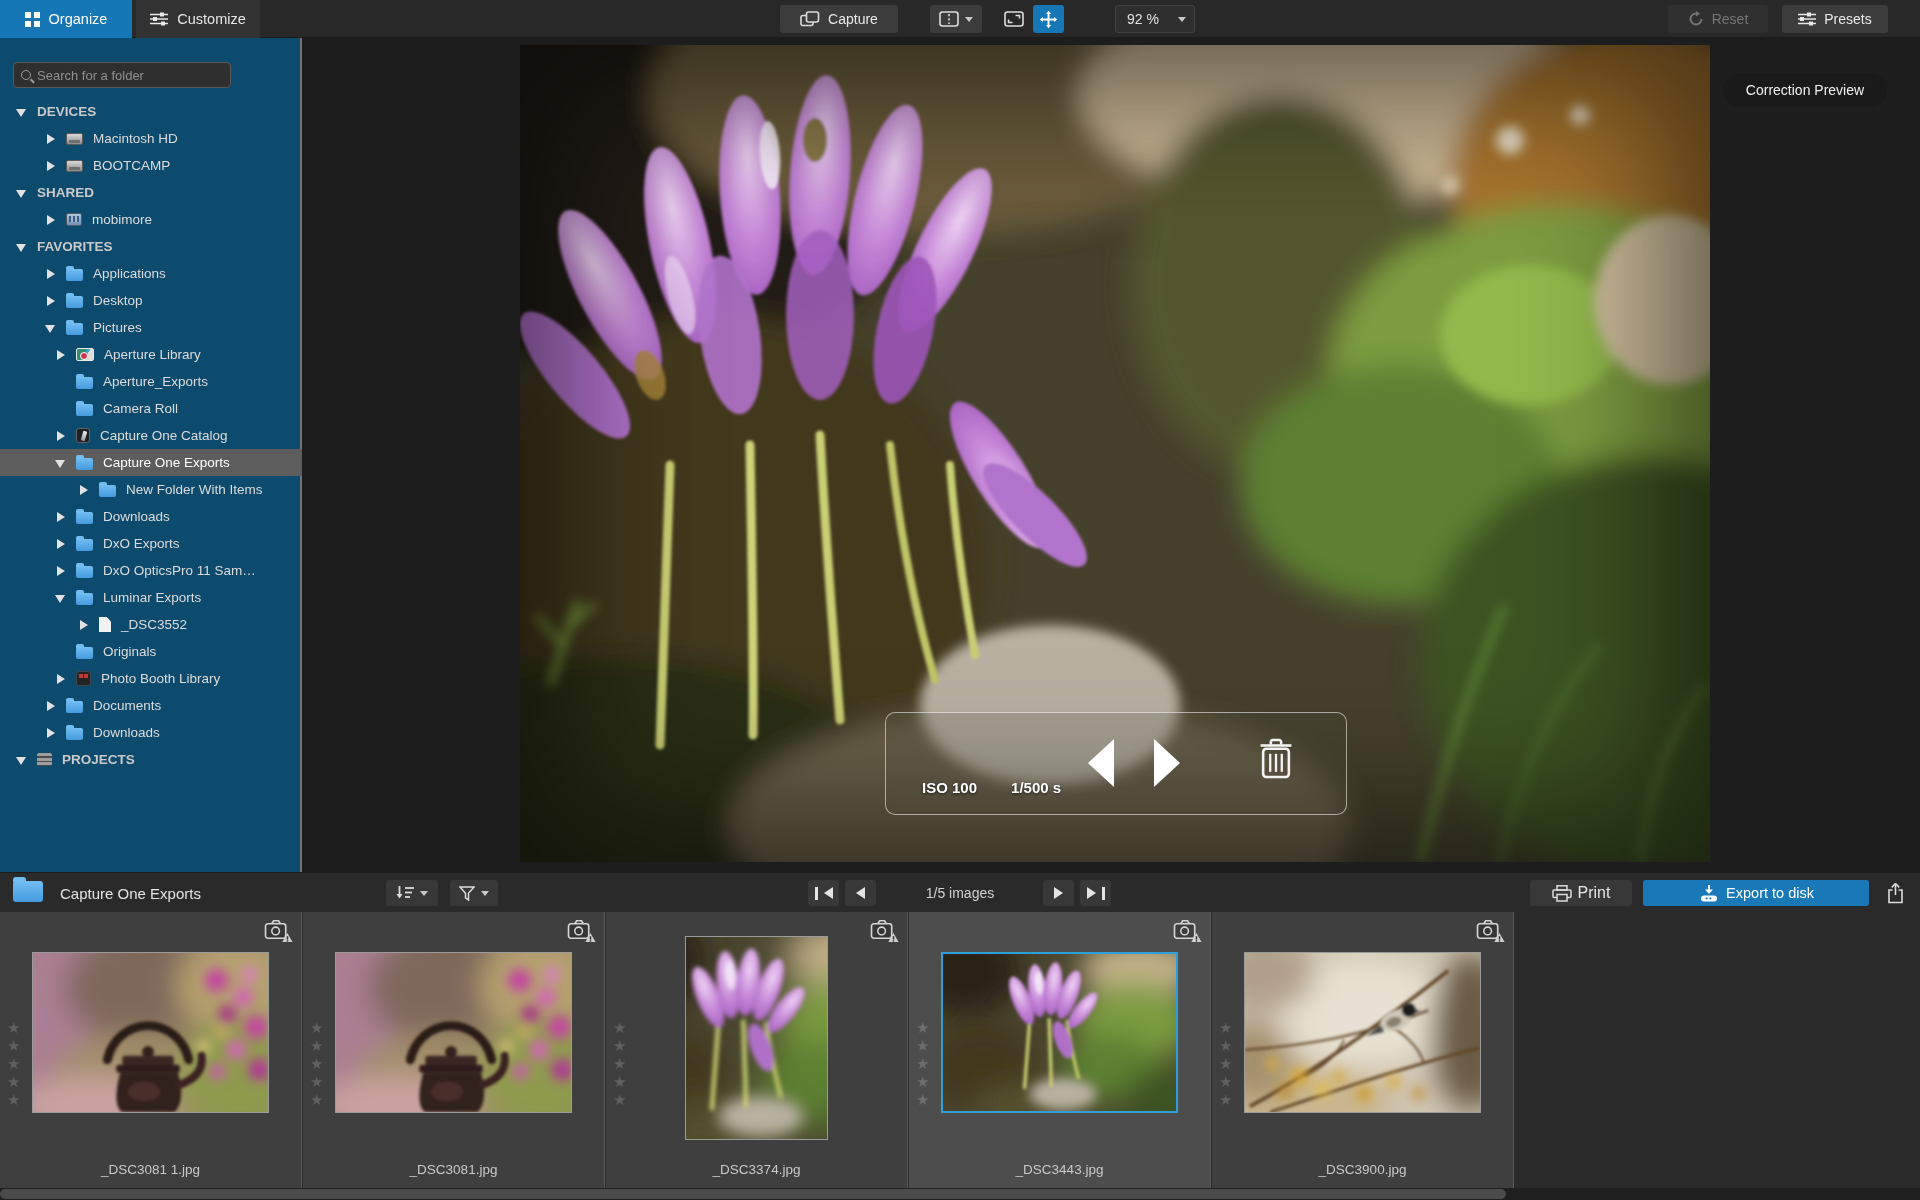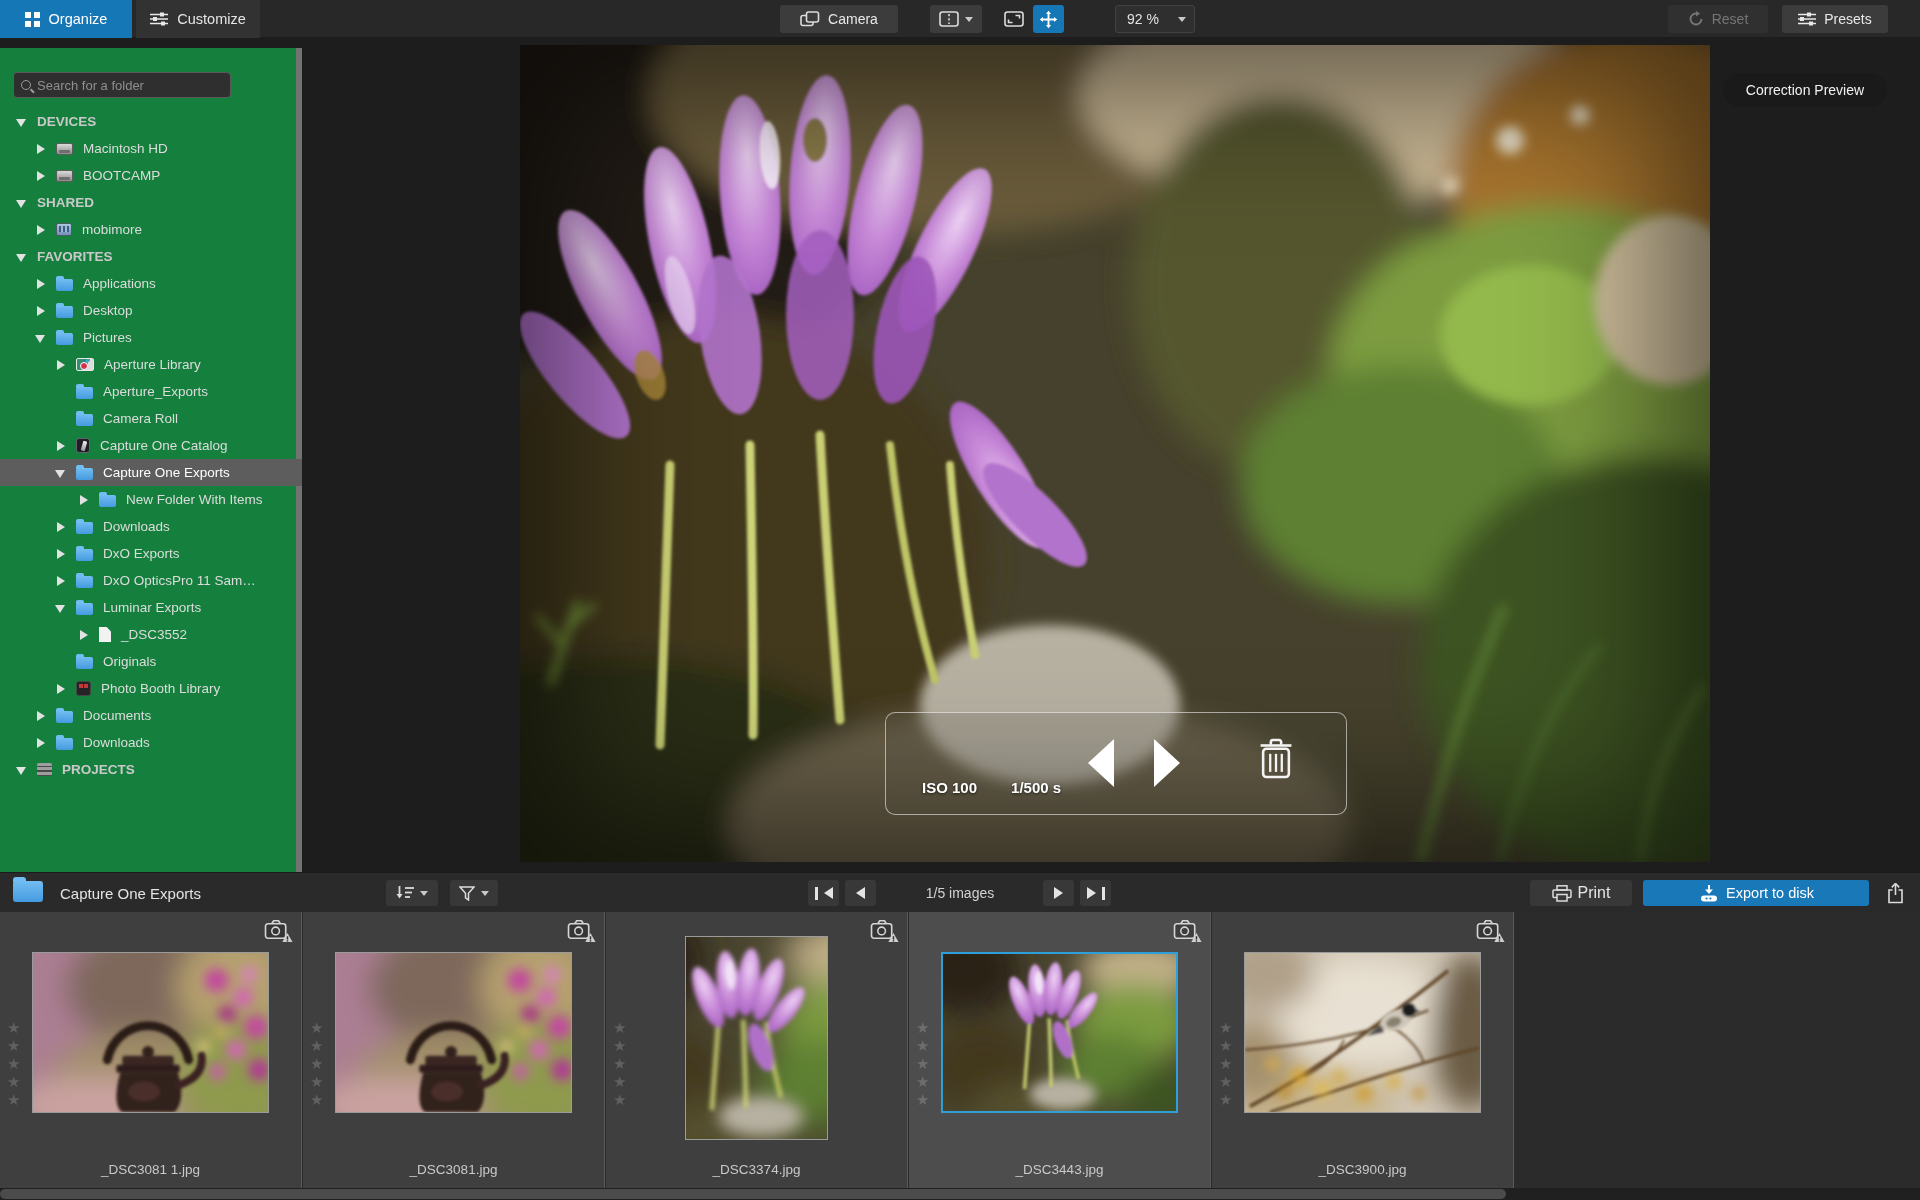--- a/index.html
+++ b/index.html
@@ -20,31 +20,31 @@
   .btn-pan{left:1033px;width:31px;background:#1577b5}
   .btn-11{left:1128px;width:30px;background:transparent;font-size:10px}
   .zoombox{position:absolute;left:1115px;top:5px;width:80px;height:28px;background:#2f2f2f;border:1px solid #424242;border-radius:3px;display:flex;align-items:center;color:#e2e2e2;font-size:14px;cursor:pointer}
   .zoombox .val{padding-left:11px;flex:1}
   .zoombox .caret{margin-right:8px}
   .btn-reset{left:1668px;width:100px;background:#303030;color:#757575;cursor:default}
   .btn-presets{left:1782px;width:106px}
   .caret{width:0;height:0;border-left:4.5px solid transparent;border-right:4.5px solid transparent;border-top:5.5px solid #c9c9c9}
 
   
-  .sidebar{position:absolute;left:0;top:48px;width:302px;height:834px;background:#15803d;border-right:6px solid #737373}
+  .sidebar{position:absolute;left:0;top:38px;width:302px;height:834px;background:#0c4a6e;border-right:2px solid #737373}
   .searchwrap{position:absolute;left:13px;top:24px;width:218px;height:26px;background:#2f2f2f;border:1px solid #5a5a5a;border-radius:4px;display:flex;align-items:center}
   .searchwrap input{background:transparent;border:0;outline:none;color:#d6d6d6;font-size:13px;width:100%;font-family:inherit}
   .searchwrap input::placeholder{color:#8f8f8f}
   .mag{width:10px;height:10px;border:1.6px solid #9a9a9a;border-radius:50%;margin:0 6px 0 7px;position:relative;flex:0 0 auto}
   .mag::after{content:"";position:absolute;width:5px;height:1.6px;background:#9a9a9a;left:8px;top:9px;transform:rotate(45deg)}
   .tree{position:absolute;left:0;top:60px;width:302px}
   .row{display:flex;align-items:center;height:27px;color:#dcdcdc;font-size:13.5px;cursor:pointer;white-space:nowrap}
   .row.hdr{color:#c9c9c9;font-weight:700}
   .row.sel{background:#5d5d5d;color:#fff}
-  .lvl0{padding-left:16px}.lvl1{padding-left:35px}.lvl2{padding-left:55px}.lvl3{padding-left:78px}
+  .lvl0{padding-left:16px}.lvl1{padding-left:45px}.lvl2{padding-left:55px}.lvl3{padding-left:78px}
   .tri{width:10px;height:10px;margin-right:11px;flex:0 0 auto;position:relative}
   .tri.r::before{content:"";position:absolute;left:2px;top:0;border-top:5px solid transparent;border-bottom:5px solid transparent;border-left:8px solid #e2e2e2}
   .tri.d::before{content:"";position:absolute;left:0;top:2px;border-left:5px solid transparent;border-right:5px solid transparent;border-top:8px solid #e2e2e2}
   .tri.n{visibility:hidden}
   .ic{display:inline-block;position:relative;flex:0 0 auto;margin-right:10px}
   .ic.folder{width:17px;height:12px;background:linear-gradient(#72bdf2,#459adf);border-radius:2px;margin-top:3px}
   .ic.folder::before{content:"";position:absolute;top:-3px;left:0;width:8px;height:4px;background:#72bdf2;border-radius:2px 2px 0 0}
   .ic.drive{width:17px;height:12px;background:linear-gradient(#d9d9d9,#8d8d8d);border:1px solid #5c5c5c;border-radius:2px}
   .ic.drive::after{content:"";position:absolute;left:2px;right:2px;bottom:1px;height:3px;background:#6e6e6e;border-radius:1px}
   .ic.display{width:16px;height:13px;background:linear-gradient(#adc6e0,#7391b4);border:1px solid #4e5a68;border-radius:2px}
@@ -253,21 +253,21 @@
           </g>
         </svg>
       <span class="lbl">Customize</span>
     </div>
 
     <div class="tbtn btn-compare">
       <svg width="20" height="16" viewBox="0 0 20 16">
           <rect x="1" y="4.5" width="12" height="10" rx="2" fill="none" stroke="#dcdcdc" stroke-width="1.6"></rect>
           <rect x="6.5" y="1" width="12" height="10" rx="2" fill="#3c3c3c" stroke="#dcdcdc" stroke-width="1.6"></rect>
         </svg>
-      <span>Camera</span>
+      <span>Capture</span>
     </div>
     <div class="tbtn btn-split">
       <svg width="20" height="16" viewBox="0 0 20 16">
           <rect x="1" y="1" width="18" height="14" rx="2.5" fill="none" stroke="#dcdcdc" stroke-width="1.6"></rect>
           <line x1="10" y1="3" x2="10" y2="13" stroke="#dcdcdc" stroke-width="1.6" stroke-dasharray="2.2 2"></line>
         </svg>
       <span class="caret"></span>
     </div>
     <div class="tbtn btn-fit">
       <svg width="20" height="16" viewBox="0 0 20 16">

